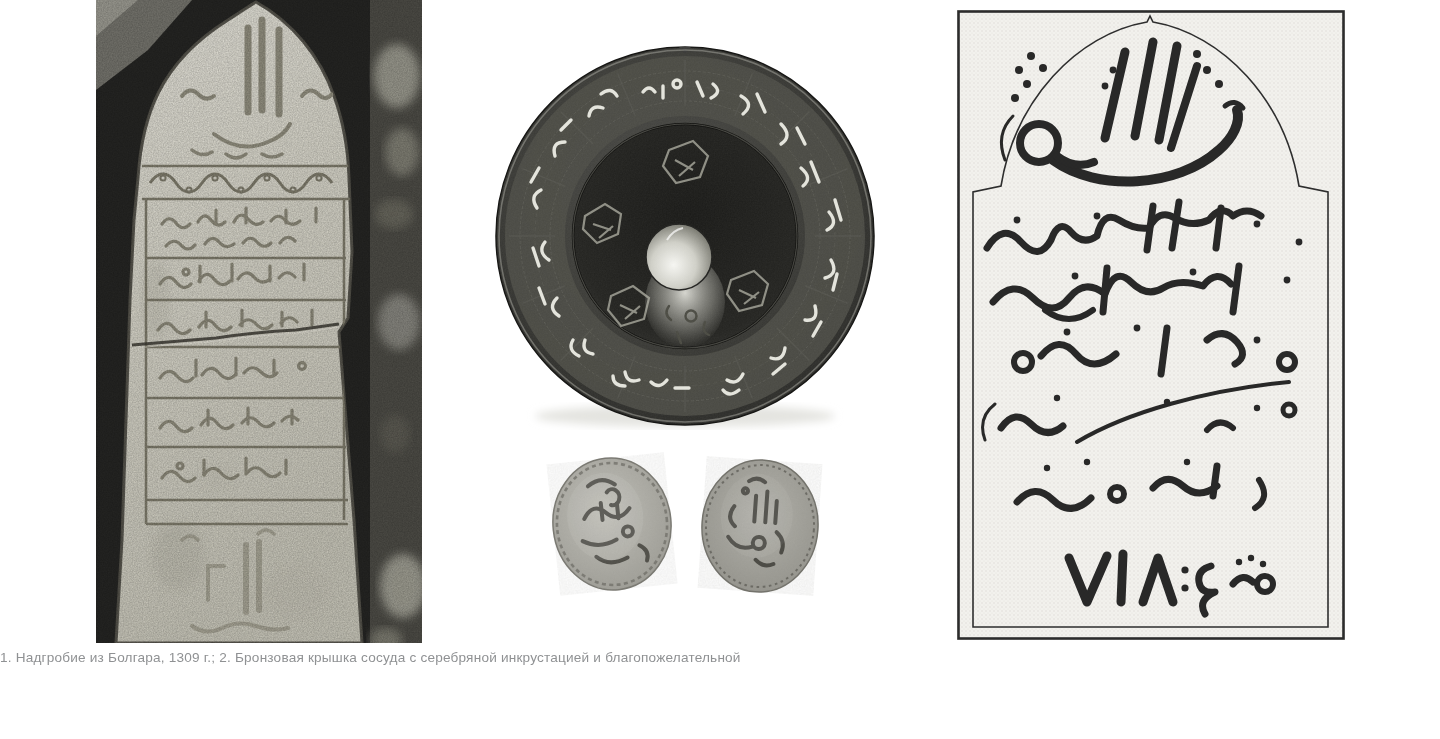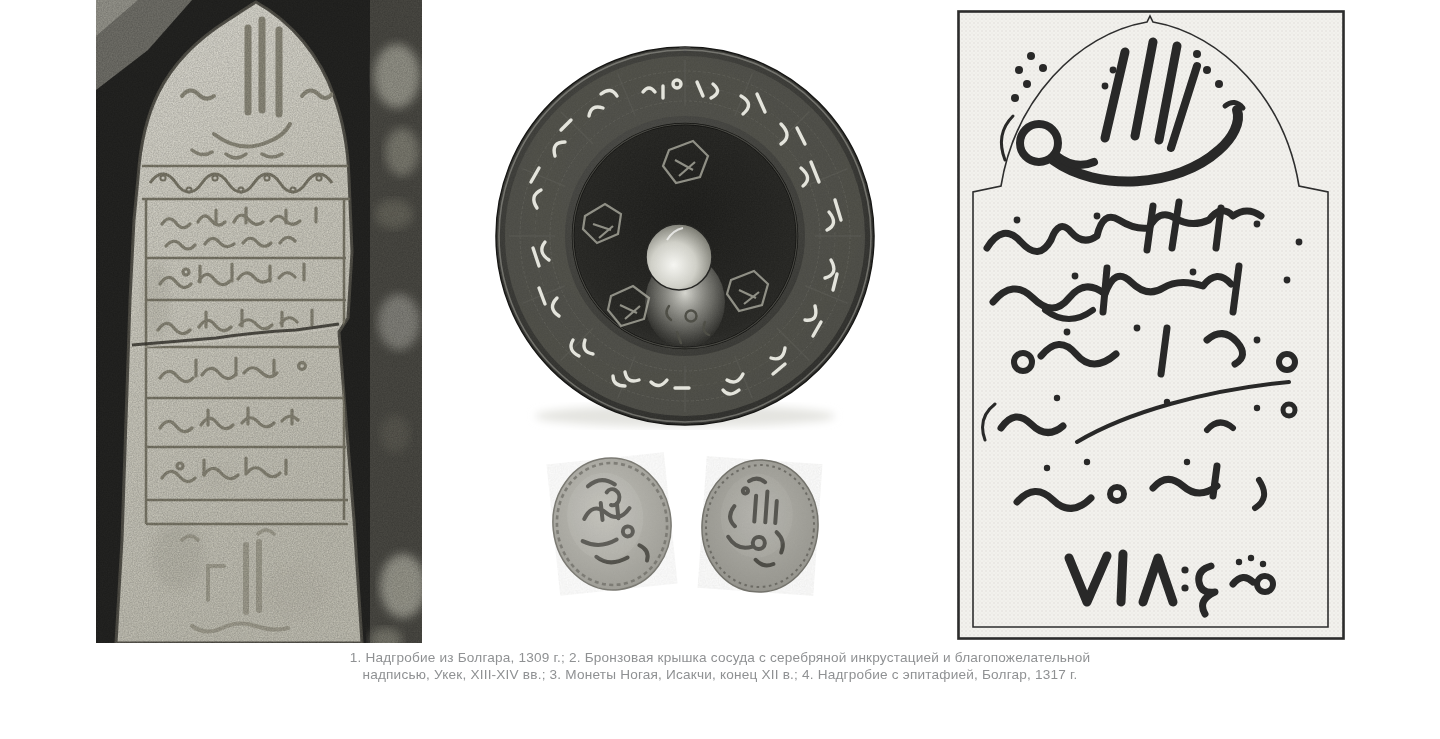--- a/index.html
+++ b/index.html
@@ -5,21 +5,21 @@
   html, body { margin: 0; padding: 0; background: #ffffff; }
   body { font-family: "Liberation Sans", sans-serif; }
   .plate { position: relative; width: 1440px; height: 739px; background: #ffffff; overflow: hidden; }
   figure { margin: 0; position: absolute; padding: 0; }
   .fig1 { left: 96px;  top: 0; }
   .fig2 { left: 493px; top: 44px; }
   .fig3 { left: 546px; top: 452px; }
   .fig4 { left: 957px; top: 10px; }
   .caption {
     position: absolute; left: 0; right: 0; top: 650px;
-    text-align: center; color: #8f9193;
+    color: #8f9193;
     font-size: 13.6px; line-height: 16.5px; letter-spacing: 0.2px;
   }
   svg { display: block; }
 </style>
 </head>
 <body>
 
 <div class="plate">
 
   <figure class="fig1">
@@ -419,16 +419,15 @@
               <circle cx="294" cy="548" r="3.2"></circle>
               <circle cx="306" cy="554" r="3.2"></circle>
             </g>
         </g>
       </g>
     </svg>
   </figure>
 
   <div class="caption">
     <div>1. Надгробие из Болгара, 1309 г.; 2. Бронзовая крышка сосуда с серебряной инкрустацией и благопожелательной</div>
-    <div>надписью, Укек, XIII-XIV вв.; 3. Монеты Ногая, Исакчи, конец XII в.; 4. Надгробие с эпитафией, Болгар, 1317 г.</div>
   </div>
 
 </div>
 
 </body></html>

